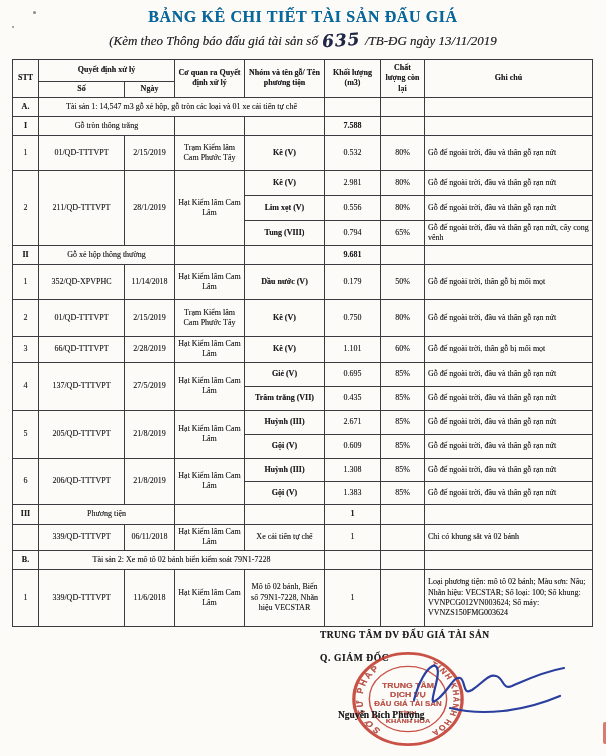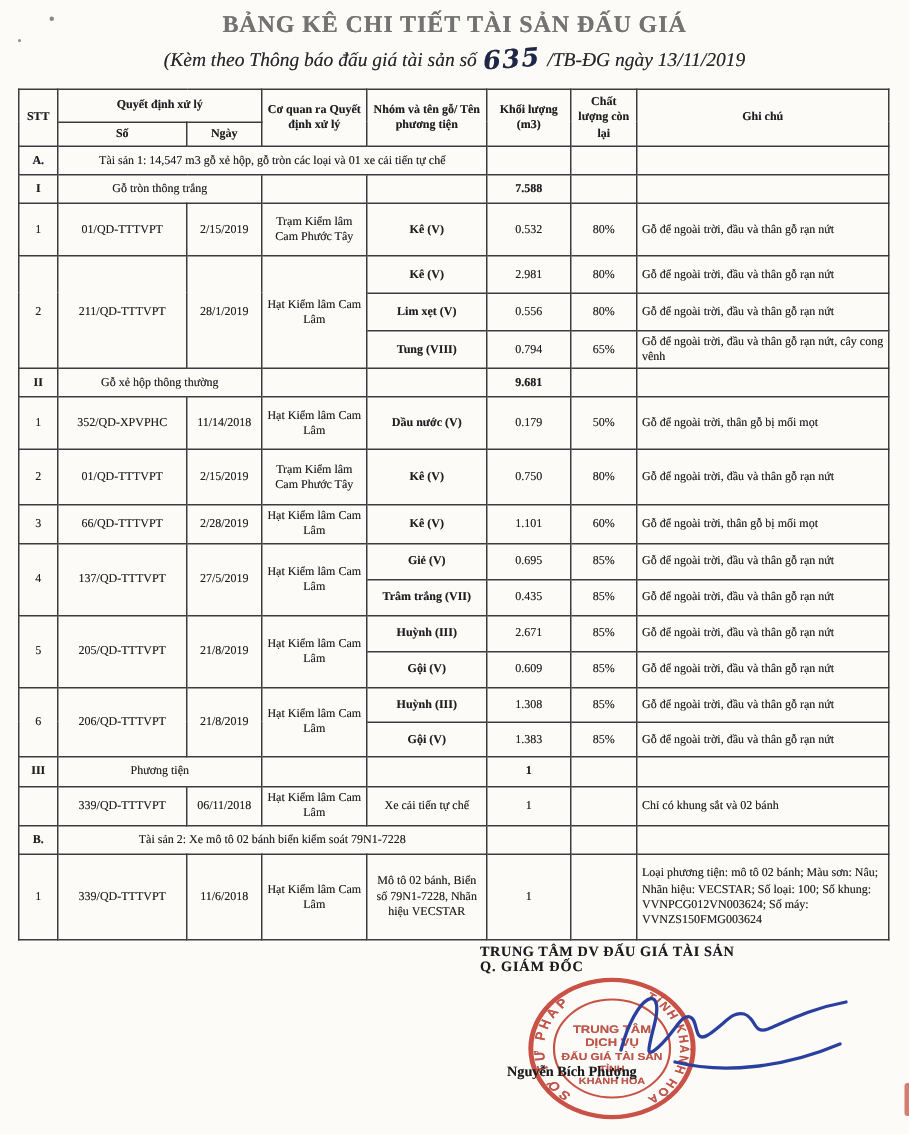--- a/index.html
+++ b/index.html
@@ -8,21 +8,21 @@
     background:#fcfbf8;
     font-family:"Liberation Serif", serif;
     color:#222;
   }
   .scan-text{ text-shadow:0 0 .4px rgba(40,40,40,.55); }
 
   
   .doc-header{ text-align:center; padding-top:8px; }
   .doc-title{
     font-size:16px; font-weight:bold; letter-spacing:.6px;
-    color:#737373;
+    color:#0369a1;
   }
   .doc-subtitle{
     font-size:13px; font-style:italic; color:#26262a;
     line-height:1.35; margin-top:2px;
   }
   .hand-number{
     display:inline-block; font-size:17px; font-weight:600;
     font-family:"DejaVu Serif", serif; font-style:italic;
     color:#1e2748; transform:rotate(-4deg) translateY(1px);
     letter-spacing:1px; padding:0 1px;
@@ -46,21 +46,21 @@
   .item-name{ font-weight:bold; }
   .item-plain{ font-weight:normal; text-align:left; }
   td.note{ text-align:left; }
 
   
   .footer{
     position:absolute; left:320px; top:630px; width:286px;
     text-align:left;
   }
   .footer-org{ font-size:9.5px; font-weight:bold; letter-spacing:.4px; color:#1c1c1f;}
-  .footer-role{ font-size:9.5px; font-weight:bold; margin-top:0; letter-spacing:.6px; color:#1c1c1f;}
+  .footer-role{ font-size:9.5px; font-weight:bold; margin-top:13px; letter-spacing:.6px; color:#1c1c1f;}
   .stamp{
     position:absolute; left:30px; top:20px; width:116px; height:98px;
     opacity:.88;
   }
   .signature{
     position:absolute; left:72px; top:20px; width:195px; height:68px;
   }
   .footer-signer{
     position:absolute; left:18px; top:80px; width:165px;
     font-size:9.5px; font-weight:bold; color:#1c1c1f;

